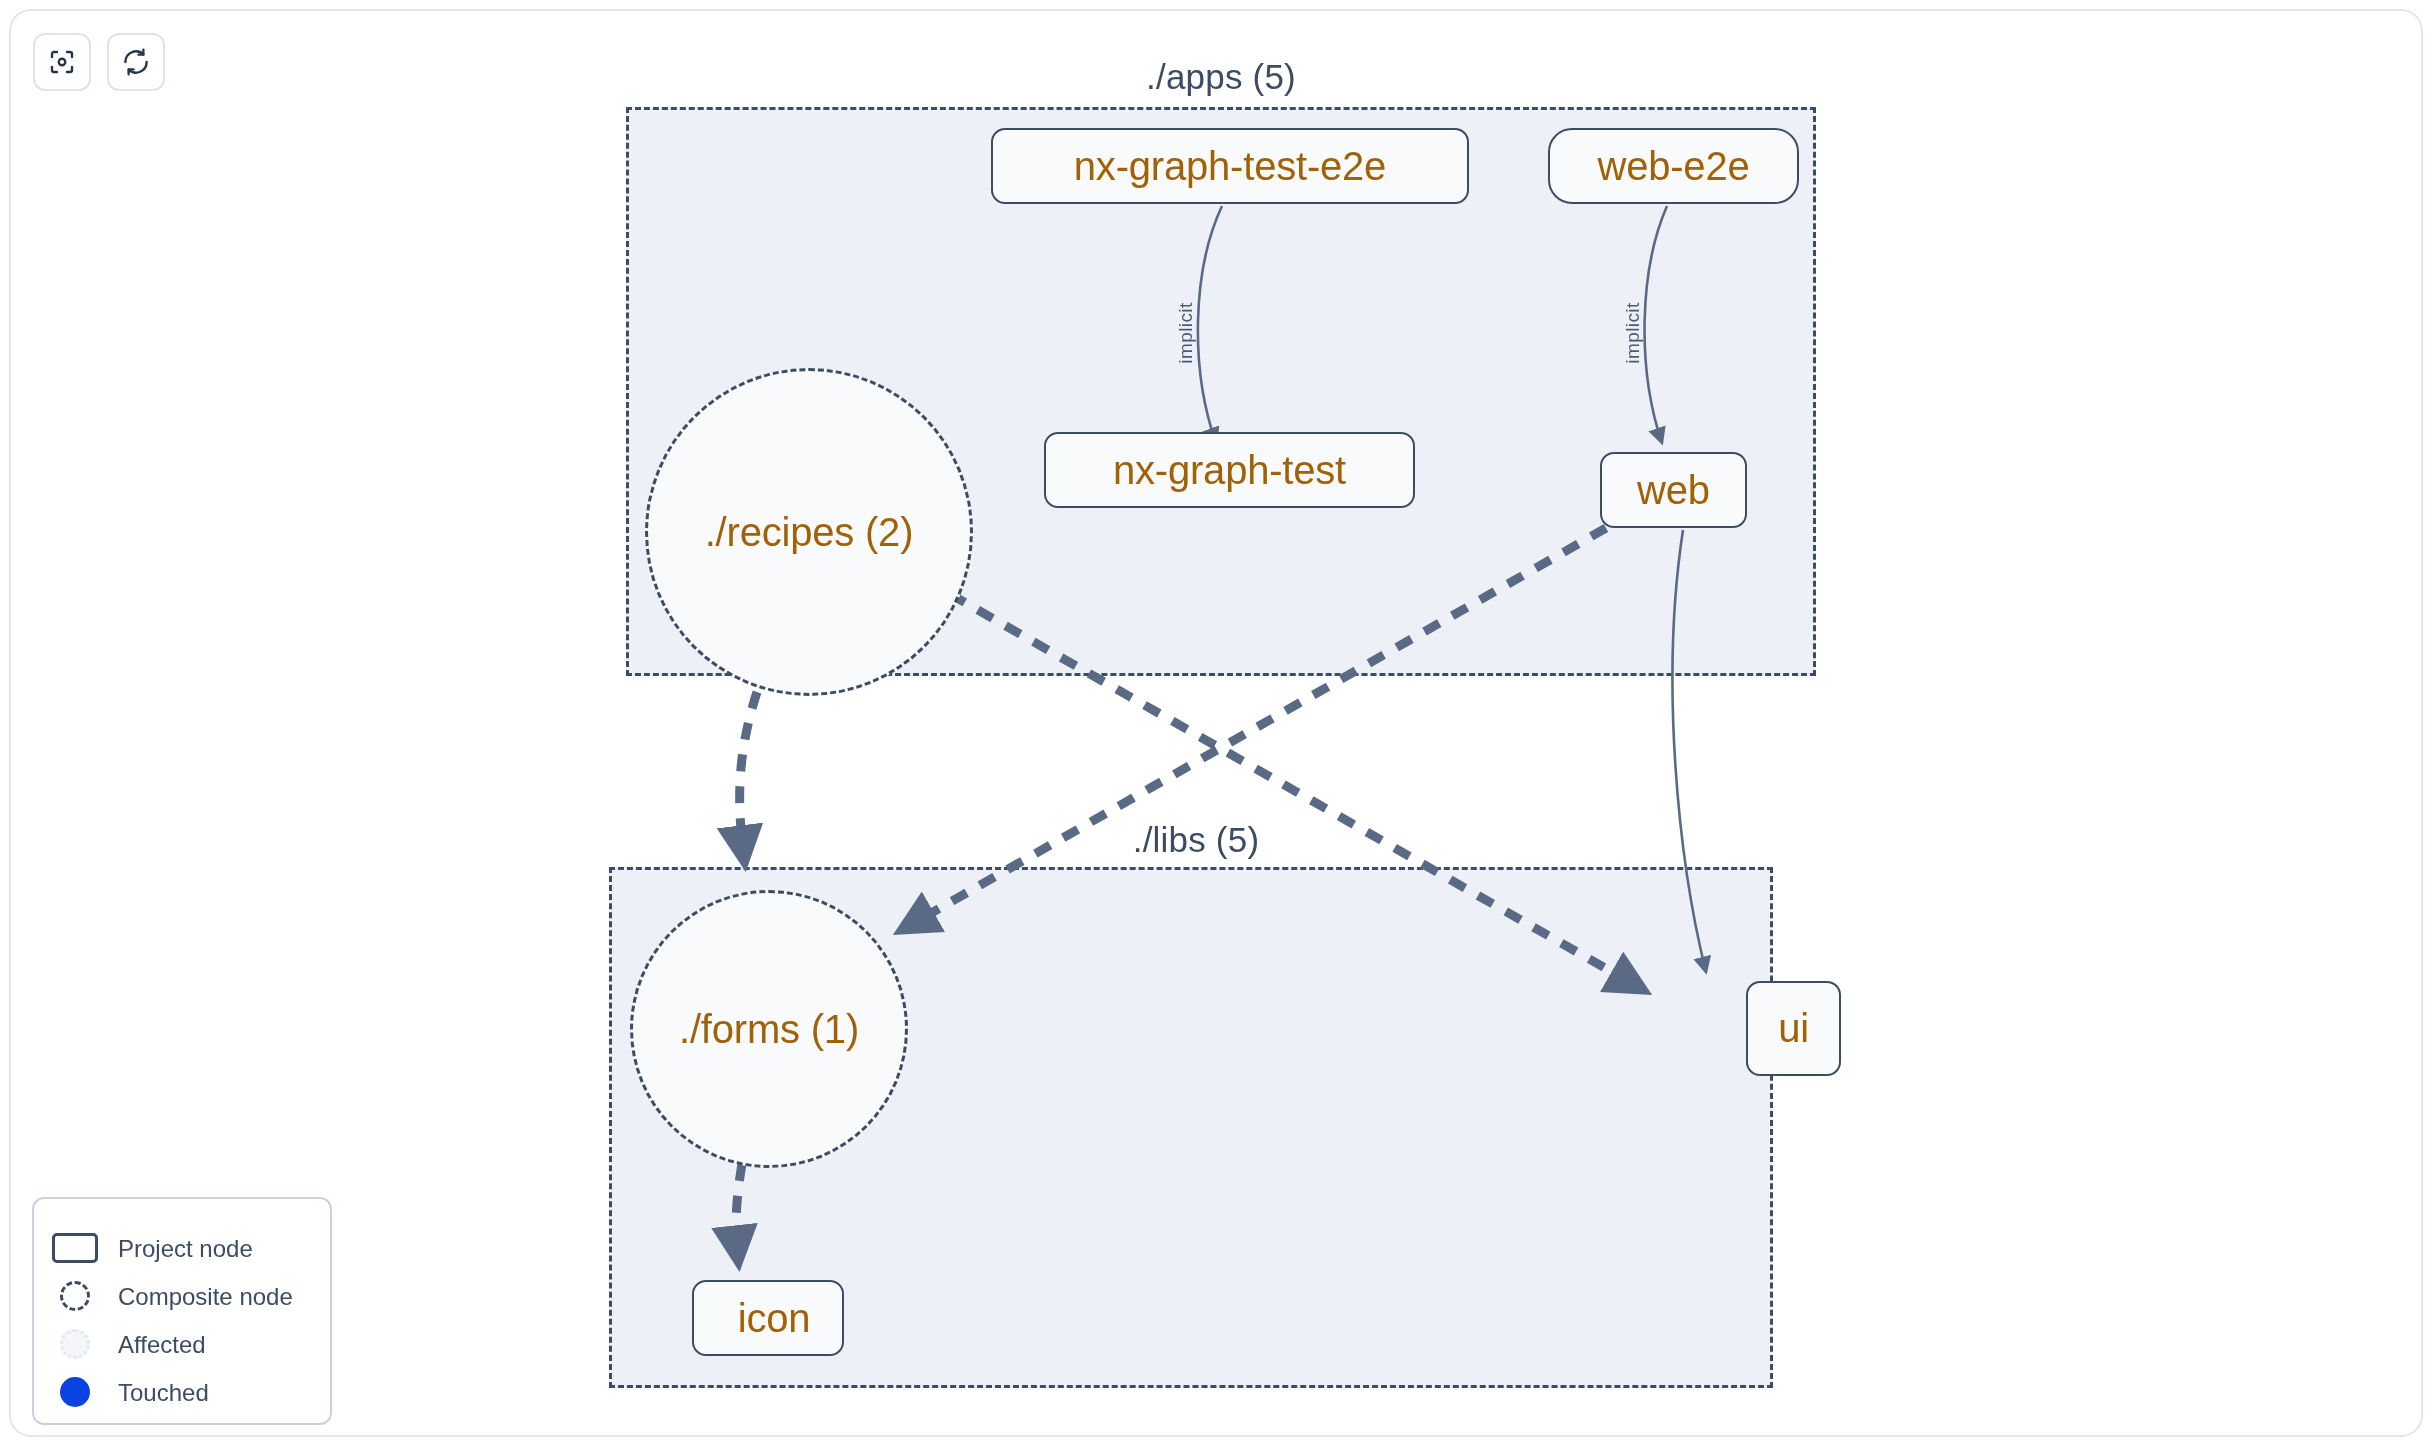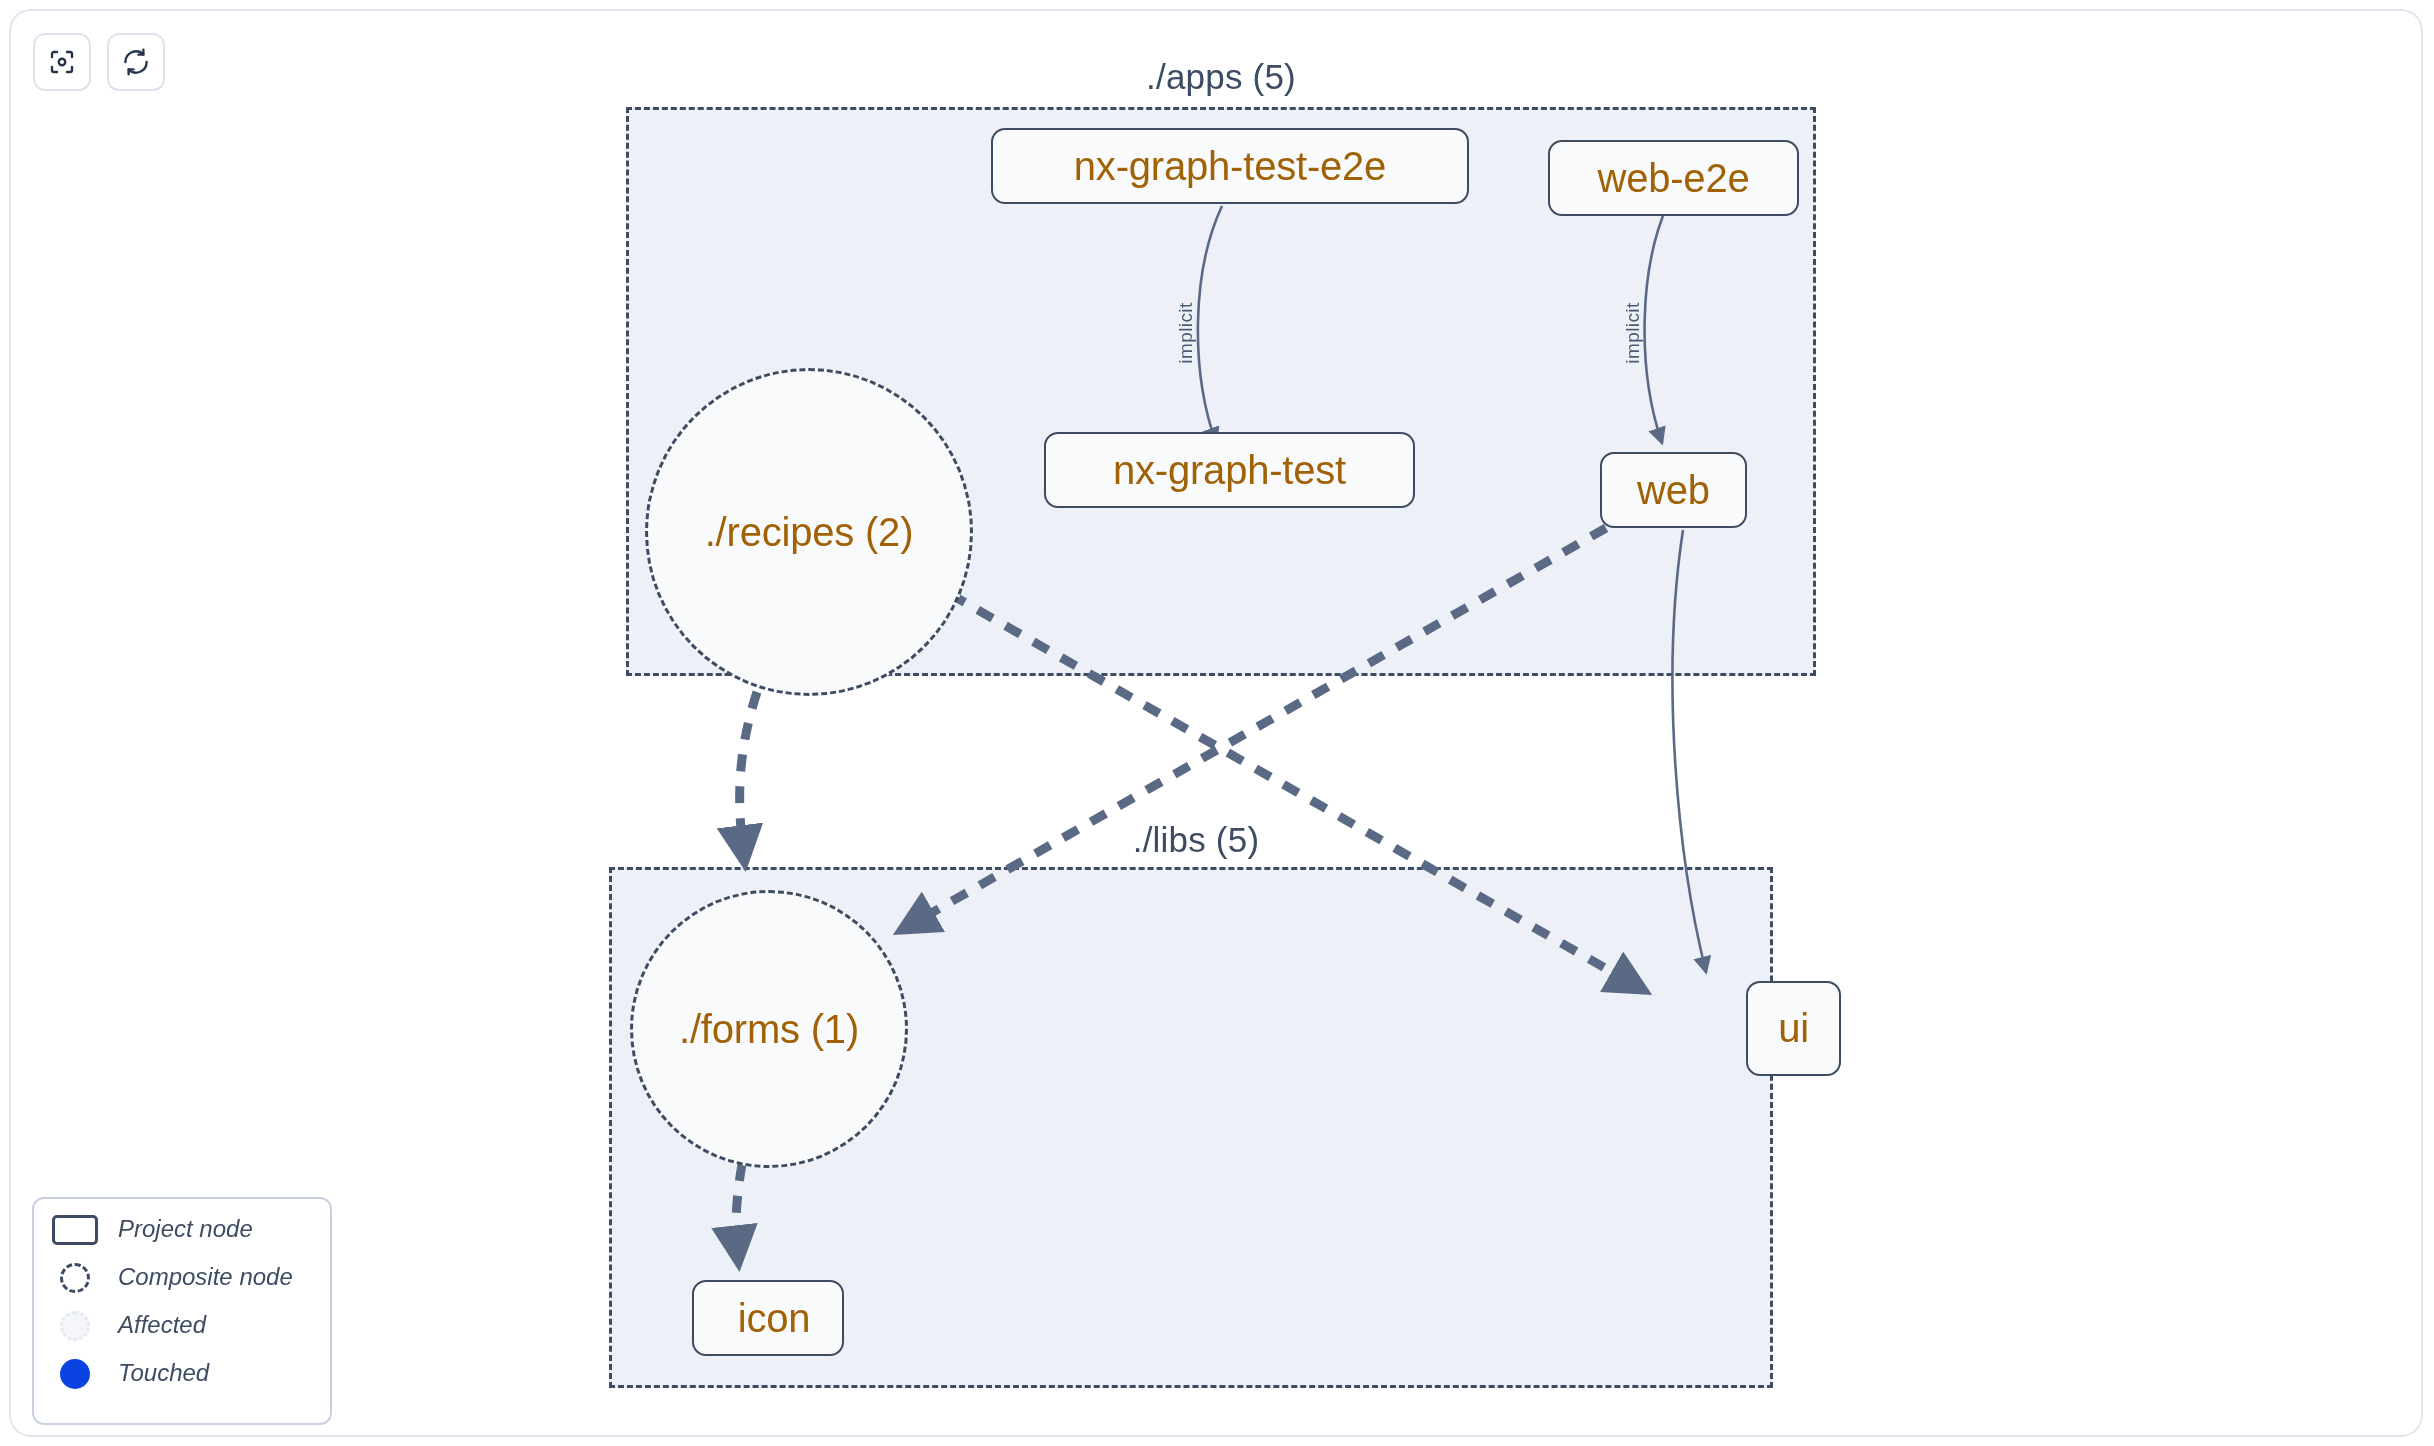--- a/index.html
+++ b/index.html
@@ -123,24 +123,23 @@
     top: 1197px;
     width: 300px;
     border: 2px solid #c9d1e3;
     border-radius: 12px;
     background: #ffffff;
     padding: 16px 18px;
     box-sizing: border-box;
   }
   .legend-row {
     display: flex;
-    align-items: flex-start;
+    align-items: flex-end;
     height: 48px;
     gap: 20px;
-    font-style: italic;
   }
   .legend-swatch {
     width: 46px;
     min-width: 46px;
     height: 30px;
     display: flex;
     align-items: center;
     justify-content: center;
   }
   .sw-project {
@@ -237,21 +236,21 @@
 
     <div class="group-label" id="label-apps" style="left: 1221px; top: 57px;">./apps (5)</div>
     <div class="group-label" id="label-libs" style="left: 1196px; top: 820px;">./libs (5)</div>
 
     <div class="edge-label" id="edgelabel-0" style="left: 1186px; top: 333px; transform: translate(-50%, -50%) rotate(-90deg);">implicit</div>
     <div class="edge-label" id="edgelabel-1" style="left: 1633px; top: 333px; transform: translate(-50%, -50%) rotate(-90deg);">implicit</div>
 
     <div class="node project" id="node-nx-graph-test-e2e" style="left: 991px; top: 128px; width: 478px; height: 76px;">
       <span class="node-label">nx-graph-test-e2e</span>
     </div>
-    <div class="node project" id="node-web-e2e" style="left: 1548px; top: 140px; width: 251px; height: 76px;">
+    <div class="node project" id="node-web-e2e" style="left: 1548px; top: 128px; width: 251px; height: 76px; border-radius: 24px;">
       <span class="node-label">web-e2e</span>
     </div>
     <div class="node composite" id="node-recipes" style="left: 645px; top: 368px; width: 328px; height: 328px;">
       <span class="node-label">./recipes (2)</span>
     </div>
     <div class="node project" id="node-nx-graph-test" style="left: 1044px; top: 432px; width: 371px; height: 76px;">
       <span class="node-label">nx-graph-test</span>
     </div>
     <div class="node project" id="node-web" style="left: 1600px; top: 452px; width: 147px; height: 76px;">
       <span class="node-label">web</span>

